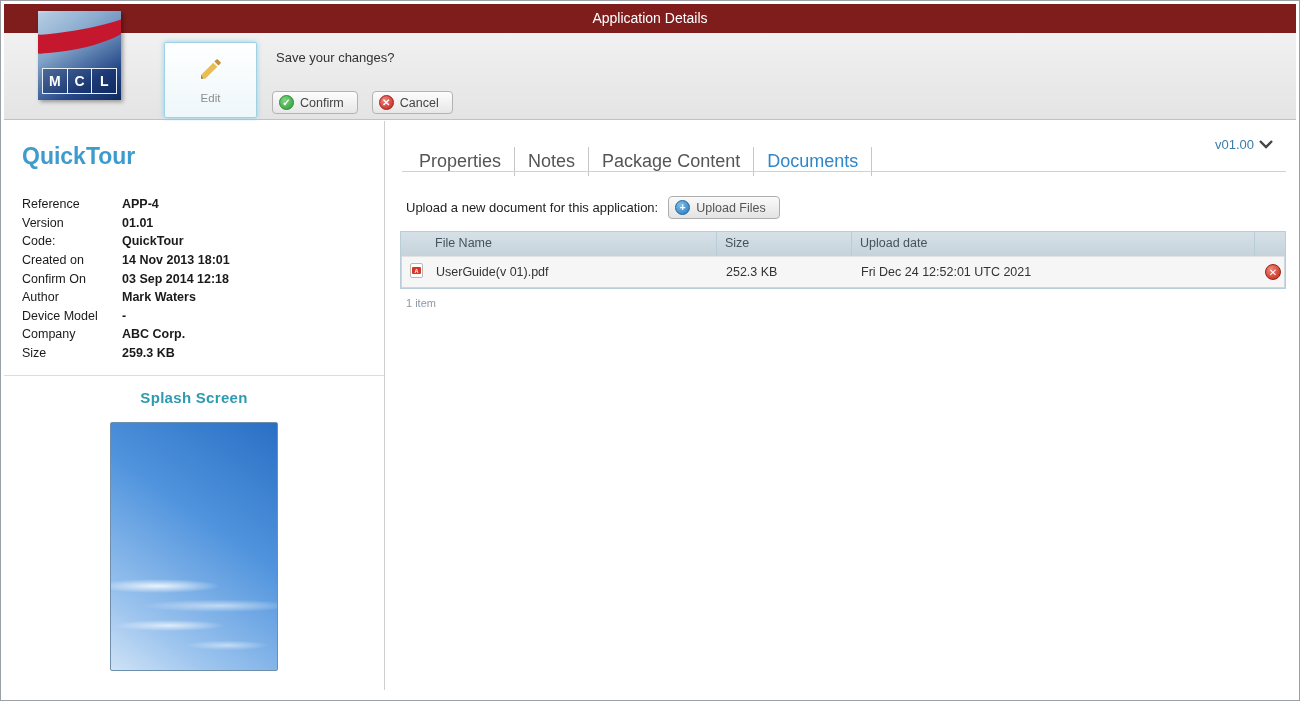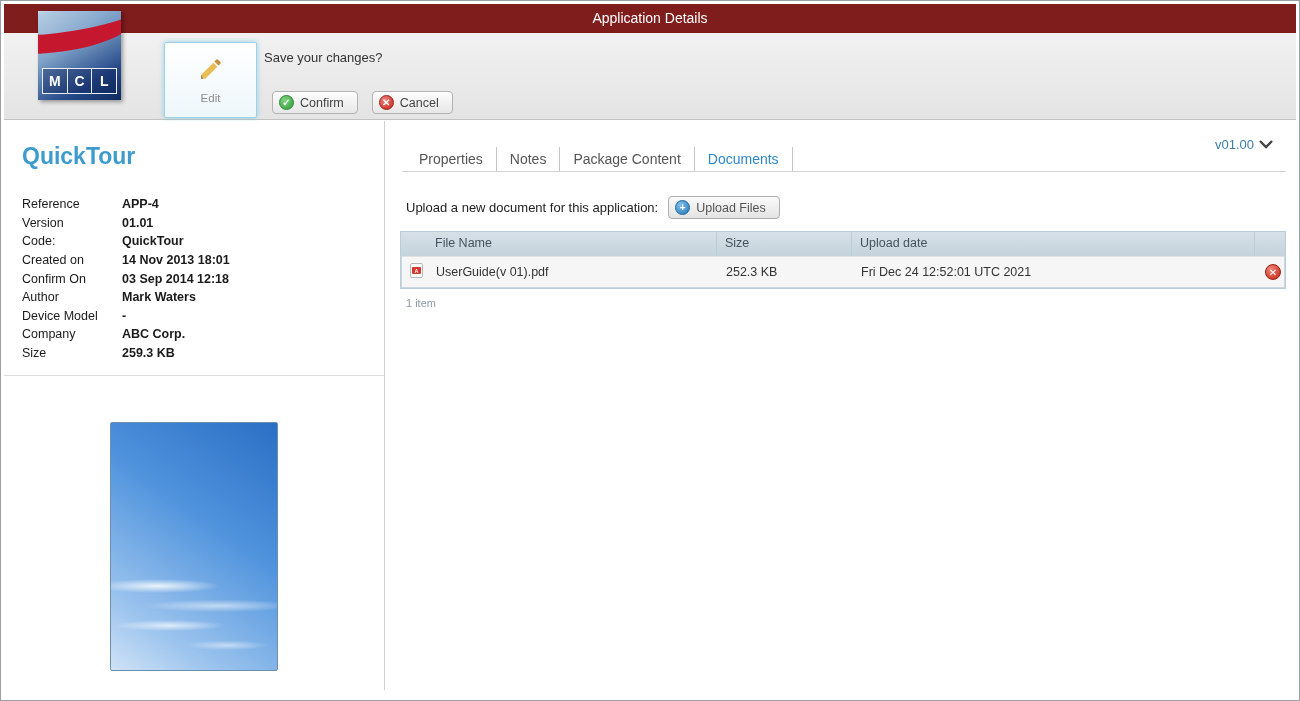--- a/index.html
+++ b/index.html
@@ -60,21 +60,21 @@
     border: 1px solid #9ed2e4; border-radius: 2px;
     background: linear-gradient(#ffffff, #eef7fa);
     box-shadow: 0 0 5px rgba(120, 200, 230, 0.8);
     display: flex; flex-direction: column; align-items: center; justify-content: center;
     cursor: pointer;
   }
   .edit-tool .pencil { margin-bottom: 6px; }
   .edit-label { color: #8d8d8d; font-size: 11.5px; }
 
   .save-prompt {
-    position: absolute; left: 260px; top: 17px;
+    position: absolute; left: 272px; top: 17px;
     font-size: 13px; color: #333;
   }
   .confirm-row { position: absolute; left: 268px; top: 58px; display: flex; gap: 14px; }
   .tb-btn {
     display: inline-flex; align-items: center; gap: 6px;
     border: 1px solid #b3b3b3; border-radius: 4px;
     background: linear-gradient(#fdfdfd, #e7e7e7);
     padding: 3px 13px 3px 6px;
     font-size: 12.5px; color: #444; cursor: pointer;
   }
@@ -116,21 +116,21 @@
 
   
   .right-panel { position: absolute; left: 382px; right: 0; top: 0; bottom: 0; }
   .version-select {
     position: absolute; right: 22px; top: 16px;
     display: inline-flex; align-items: center; gap: 4px;
     color: #3a7ca8; font-size: 13px; cursor: pointer;
   }
   .tabs { position: absolute; left: 20px; top: 26px; display: flex; }
   .tab {
-    padding: 4px 13px; font-size: 14px; color: #555;
+    padding: 4px 13px; font-size: 18px; color: #555;
     border-right: 1px solid #c6c6c6; cursor: pointer; white-space: nowrap;
   }
   .tab.active { color: #2f86c8; }
   .tabs-rule { position: absolute; left: 16px; right: 10px; top: 50px; height: 1px; background: #d2d2d2; }
 
   .upload-row { position: absolute; left: 20px; top: 75px; display: flex; align-items: center; gap: 10px; }
   .upload-text { font-size: 13px; color: #222; }
   .upload-btn {
     display: inline-flex; align-items: center; gap: 6px;
     border: 1px solid #aeaeae; border-radius: 4px;
@@ -247,20 +247,21 @@
           <span class="field-label">Company</span>
           <span class="field-value">ABC Corp.</span>
         </div>
         <div class="field-row">
           <span class="field-label">Size</span>
           <span class="field-value">259.3 KB</span>
         </div>
       </div>
 
       <div class="left-divider"></div>
+      <div class="splash-title">Splash Screen</div>
       <div class="splash-img"></div>
     </div>
 
     <div class="right-panel">
 
       <div class="version-select">
         <span>v01.00</span>
         <span>
           <svg width="16" height="10" viewBox="0 0 16 10">
               <polyline points="2,2 8,8 14,2" fill="none" stroke="#444" stroke-width="2.4"></polyline>

